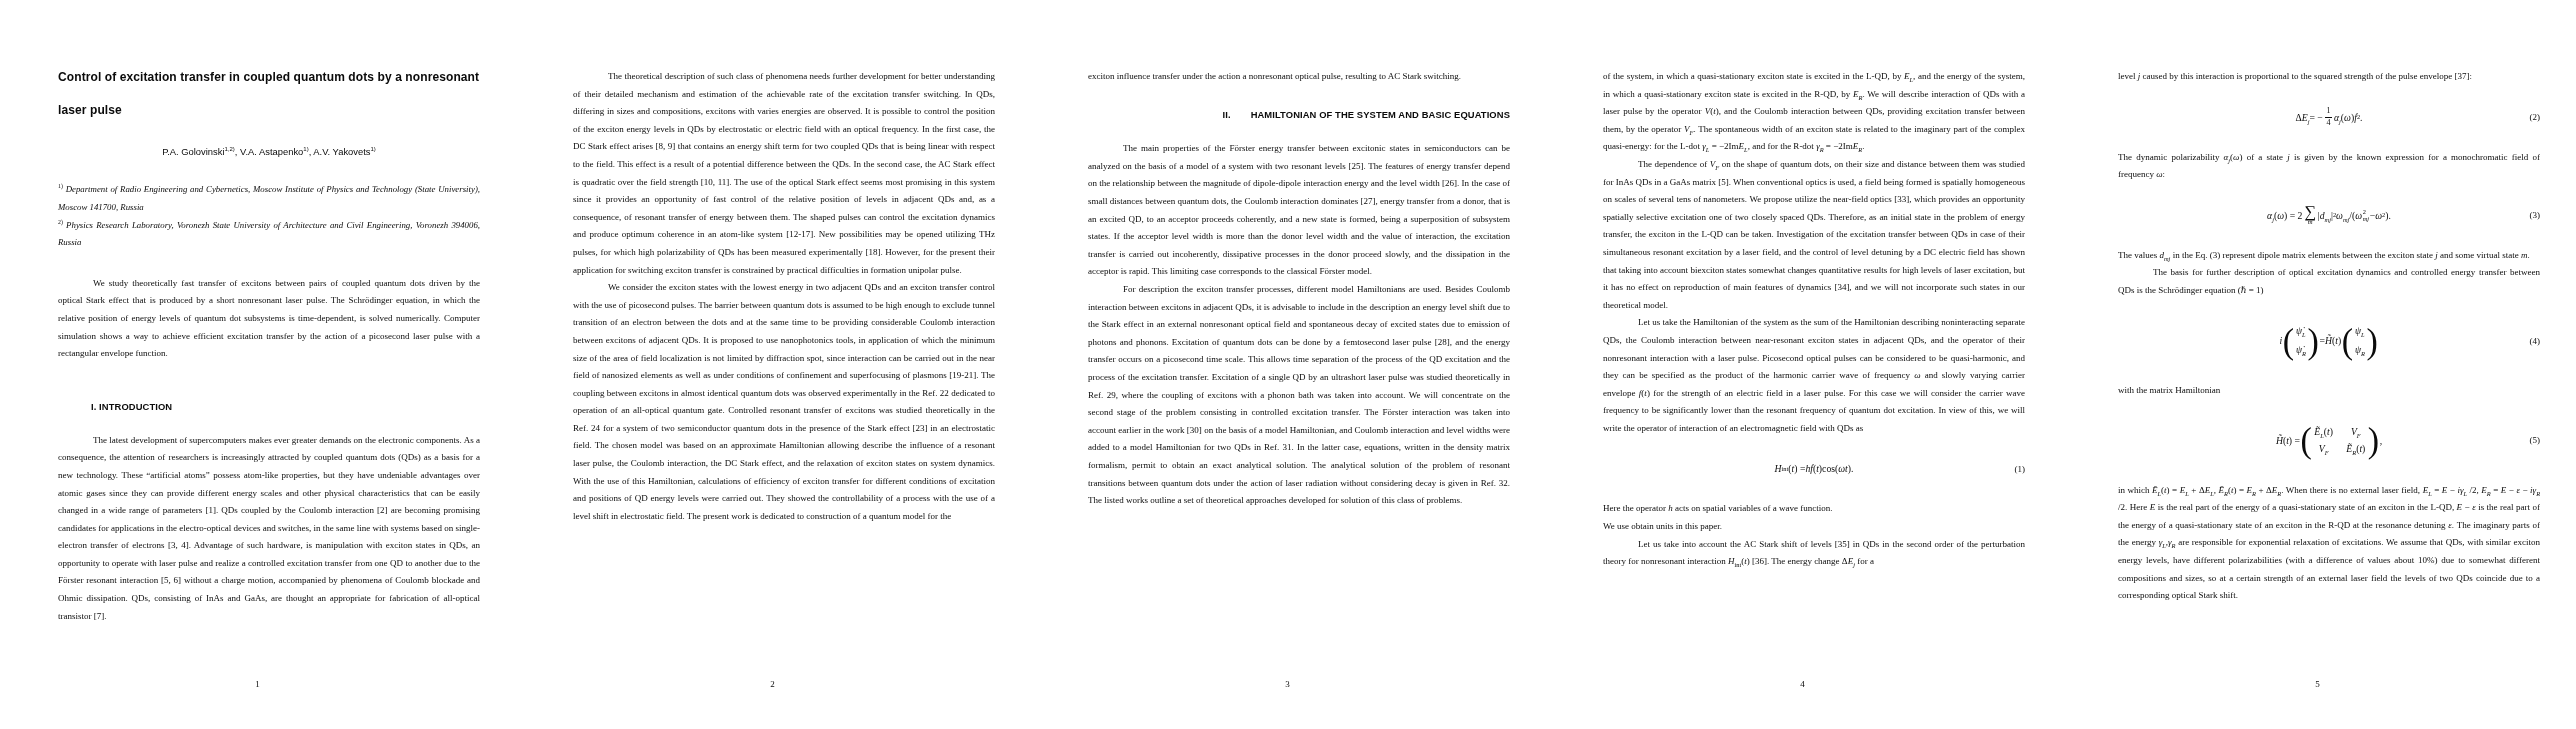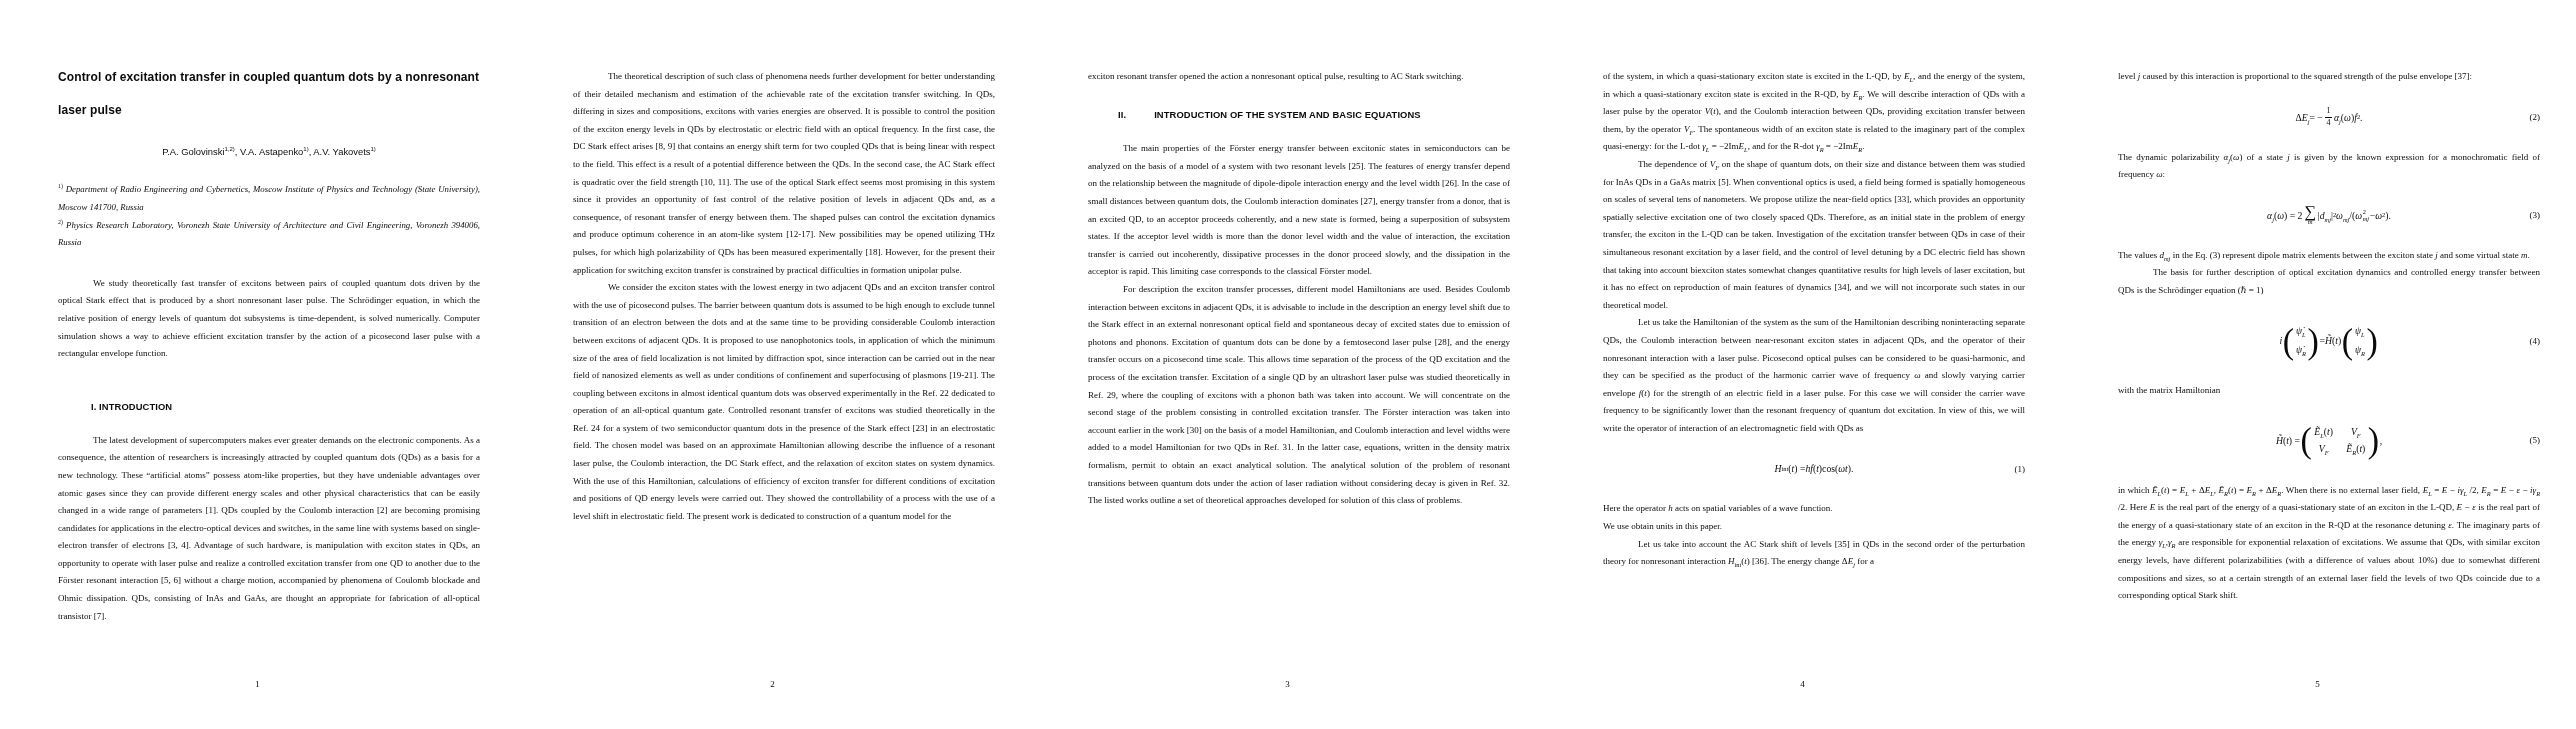--- a/index.html
+++ b/index.html
@@ -59,22 +59,23 @@
     font-size:9.4px;
     margin:38px 0 20px 33px;
     letter-spacing:0.1px;
   }
   .h2-heading {
     font-family:"Liberation Sans","DejaVu Sans",sans-serif;
     font-weight:bold;
     font-size:9.4px;
     margin:23px 0 20.7px 30px;
     display:flex;
-    gap:28px;
+    gap:20px;
     letter-spacing:0.1px;
+    justify-content:flex-end;
   }
   .first { margin-top:68px; }
   .pageno {
     position:absolute;
     bottom:40px;
     left:0; right:0;
     text-align:center;
     font-size:9px;
   }
   sub, sup { font-size:6.4px; line-height:0; }
@@ -169,24 +170,24 @@
     <div class="pageno">1</div>
   </section>
 
   <section class="page">
     <p class="body indent first">The theoretical description of such class of phenomena needs further development for better understanding of their detailed mechanism and estimation of the achievable rate of the excitation transfer switching. In QDs, differing in sizes and compositions, excitons with varies energies are observed. It is possible to control the position of the exciton energy levels in QDs by electrostatic or electric field with an optical frequency. In the first case, the DC Stark effect arises [8, 9] that contains an energy shift term for two coupled QDs that is being linear with respect to the field. This effect is a result of a potential difference between the QDs. In the second case, the AC Stark effect is quadratic over the field strength [10, 11]. The use of the optical Stark effect seems most promising in this system since it provides an opportunity of fast control of the relative position of levels in adjacent QDs and, as a consequence, of resonant transfer of energy between them. The shaped pulses can control the excitation dynamics and produce optimum coherence in an atom-like system [12-17]. New possibilities may be opened utilizing THz pulses, for which high polarizability of QDs has been measured experimentally [18]. However, for the present their application for switching exciton transfer is constrained by practical difficulties in formation unipolar pulse.</p>
     <p class="body indent">We consider the exciton states with the lowest energy in two adjacent QDs and an exciton transfer control with the use of picosecond pulses. The barrier between quantum dots is assumed to be high enough to exclude tunnel transition of an electron between the dots and at the same time to be providing considerable Coulomb interaction between excitons of adjacent QDs. It is proposed to use nanophotonics tools, in application of which the minimum size of the area of field localization is not limited by diffraction spot, since interaction can be carried out in the near field of nanosized elements as well as under conditions of confinement and superfocusing of plasmons [19-21]. The coupling between excitons in almost identical quantum dots was observed experimentally in the Ref. 22 dedicated to operation of an all-optical quantum gate. Controlled resonant transfer of excitons was studied theoretically in the Ref. 24 for a system of two semiconductor quantum dots in the presence of the Stark effect [23] in an electrostatic field. The chosen model was based on an approximate Hamiltonian allowing describe the influence of a resonant laser pulse, the Coulomb interaction, the DC Stark effect, and the relaxation of exciton states on system dynamics. With the use of this Hamiltonian, calculations of efficiency of exciton transfer for different conditions of excitation and positions of QD energy levels were carried out. They showed the controllability of a process with the use of a level shift in electrostatic field. The present work is dedicated to construction of a quantum model for the</p>
     <div class="pageno">2</div>
   </section>
 
   <section class="page">
-    <p class="body noindent first">exciton resonant transfer opened the action a nonresonant optical pulse, resulting to AC Stark switching.</p>
+    <p class="body noindent first">exciton influence transfer under the action a nonresonant optical pulse, resulting to AC Stark switching.</p>
     <h2 class="h2-heading">
       <span>II.</span>
-      <span>INTRODUCTION OF THE SYSTEM AND BASIC EQUATIONS</span>
+      <span>HAMILTONIAN OF THE SYSTEM AND BASIC EQUATIONS</span>
     </h2>
     <p class="body indent">The main properties of the Förster energy transfer between excitonic states in semiconductors can be analyzed on the basis of a model of a system with two resonant levels [25]. The features of energy transfer depend on the relationship between the magnitude of dipole-dipole interaction energy and the level width [26]. In the case of small distances between quantum dots, the Coulomb interaction dominates [27], energy transfer from a donor, that is an excited QD, to an acceptor proceeds coherently, and a new state is formed, being a superposition of subsystem states. If the acceptor level width is more than the donor level width and the value of interaction, the excitation transfer is carried out incoherently, dissipative processes in the donor proceed slowly, and the dissipation in the acceptor is rapid. This limiting case corresponds to the classical Förster model.</p>
     <p class="body indent">For description the exciton transfer processes, different model Hamiltonians are used. Besides Coulomb interaction between excitons in adjacent QDs, it is advisable to include in the description an energy level shift due to the Stark effect in an external nonresonant optical field and spontaneous decay of excited states due to emission of photons and phonons. Excitation of quantum dots can be done by a femtosecond laser pulse [28], and the energy transfer occurs on a picosecond time scale. This allows time separation of the process of the QD excitation and the process of the excitation transfer. Excitation of a single QD by an ultrashort laser pulse was studied theoretically in Ref. 29, where the coupling of excitons with a phonon bath was taken into account. We will concentrate on the second stage of the problem consisting in controlled excitation transfer. The Förster interaction was taken into account earlier in the work [30] on the basis of a model Hamiltonian, and Coulomb interaction and level widths were added to a model Hamiltonian for two QDs in Ref. 31. In the latter case, equations, written in the density matrix formalism,  permit to obtain an exact analytical solution. The analytical solution of the problem of resonant transitions between quantum dots under the action of laser radiation without considering decay is given in Ref. 32. The listed works outline a set of theoretical approaches developed for solution of this class of problems.</p>
     <div class="pageno">3</div>
   </section>
 
   <section class="page">
     <p class="body noindent first">of the system, in which a quasi-stationary exciton state is excited in the L-QD, by <i>E<sub>L</sub></i>, and the energy of the system, in which a quasi-stationary exciton state is excited in the R-QD, by <i>E<sub>R</sub></i>. We will describe interaction of QDs with a laser pulse by the operator <i>V</i>(<i>t</i>), and the Coulomb interaction between QDs, providing excitation transfer between them, by the operator <i>V<sub>F</sub></i>. The spontaneous width of an exciton state is related to the imaginary part of the complex quasi-energy: for the L-dot <i>γ<sub>L</sub></i> = −2Im<i>E<sub>L</sub></i>, and for the R-dot <i>γ<sub>R</sub></i> = −2Im<i>E<sub>R</sub></i>.</p>
     <p class="body indent">The dependence of <i>V<sub>F</sub></i> on the shape of quantum dots, on their size and distance between them was studied for InAs QDs in a GaAs matrix [5]. When conventional optics is used, a field being formed is spatially homogeneous on scales of several tens of nanometers. We propose utilize the near-field optics [33], which provides an opportunity spatially selective excitation one of two closely spaced QDs. Therefore, as an initial state in the problem of energy transfer, the exciton in the L-QD can be taken. Investigation of the excitation transfer between QDs in case of their simultaneous resonant excitation by a laser field, and the control of level detuning by a DC electric field has shown that taking into account biexciton states somewhat changes quantitative results for high levels of laser excitation, but it has no effect on reproduction of main features of dynamics [34], and we will not incorporate such states in our theoretical model.</p>
     <p class="body indent">Let us take the Hamiltonian of the system as the sum of the Hamiltonian describing noninteracting separate QDs, the Coulomb interaction between near-resonant exciton states in adjacent QDs, and the operator of their nonresonant interaction with a laser pulse. Picosecond optical pulses can be considered to be quasi-harmonic, and they can be specified as the product of the harmonic carrier wave of frequency <i>ω</i> and slowly varying carrier envelope <i>f</i>(<i>t</i>) for the strength of an electric field in a laser pulse. For this case we will consider the carrier wave frequency to be significantly lower than the resonant frequency of quantum dot excitation. In view of this, we will write the operator of interaction of an electromagnetic field with QDs as</p>

